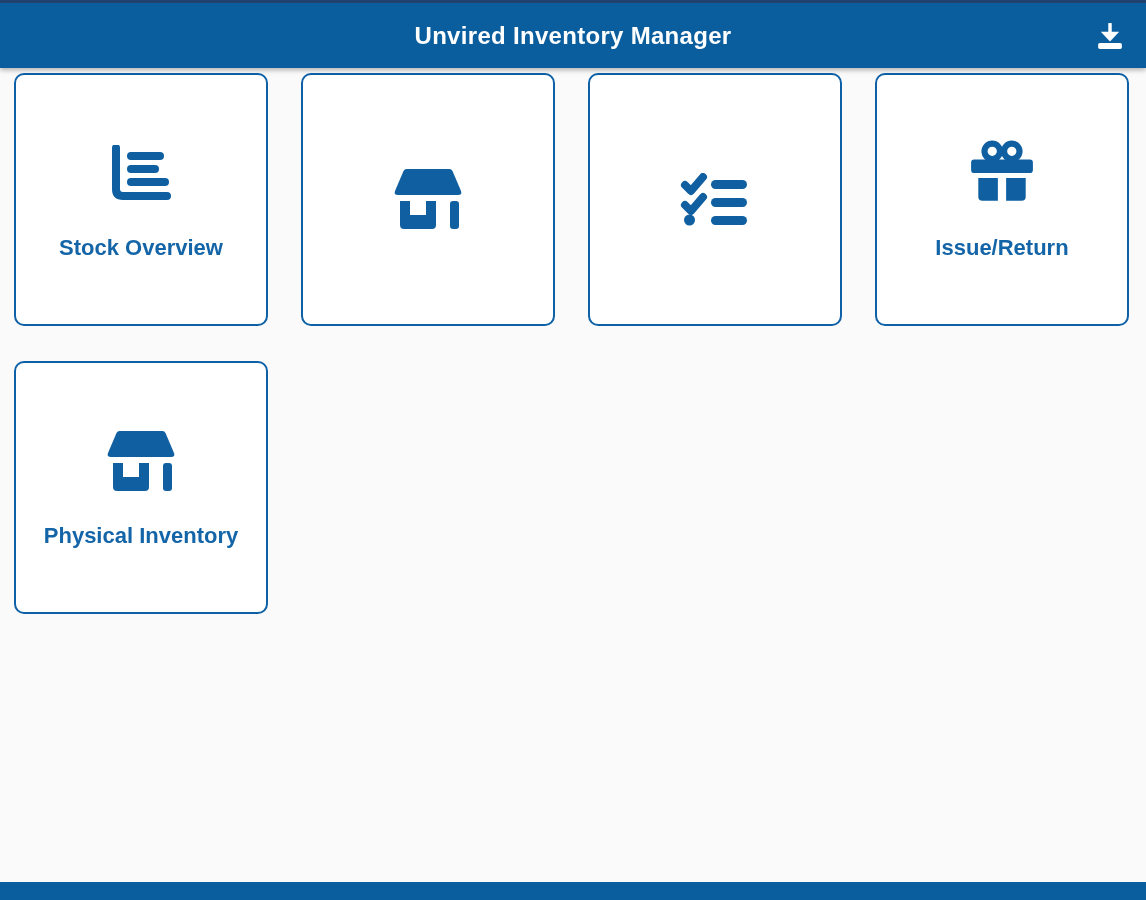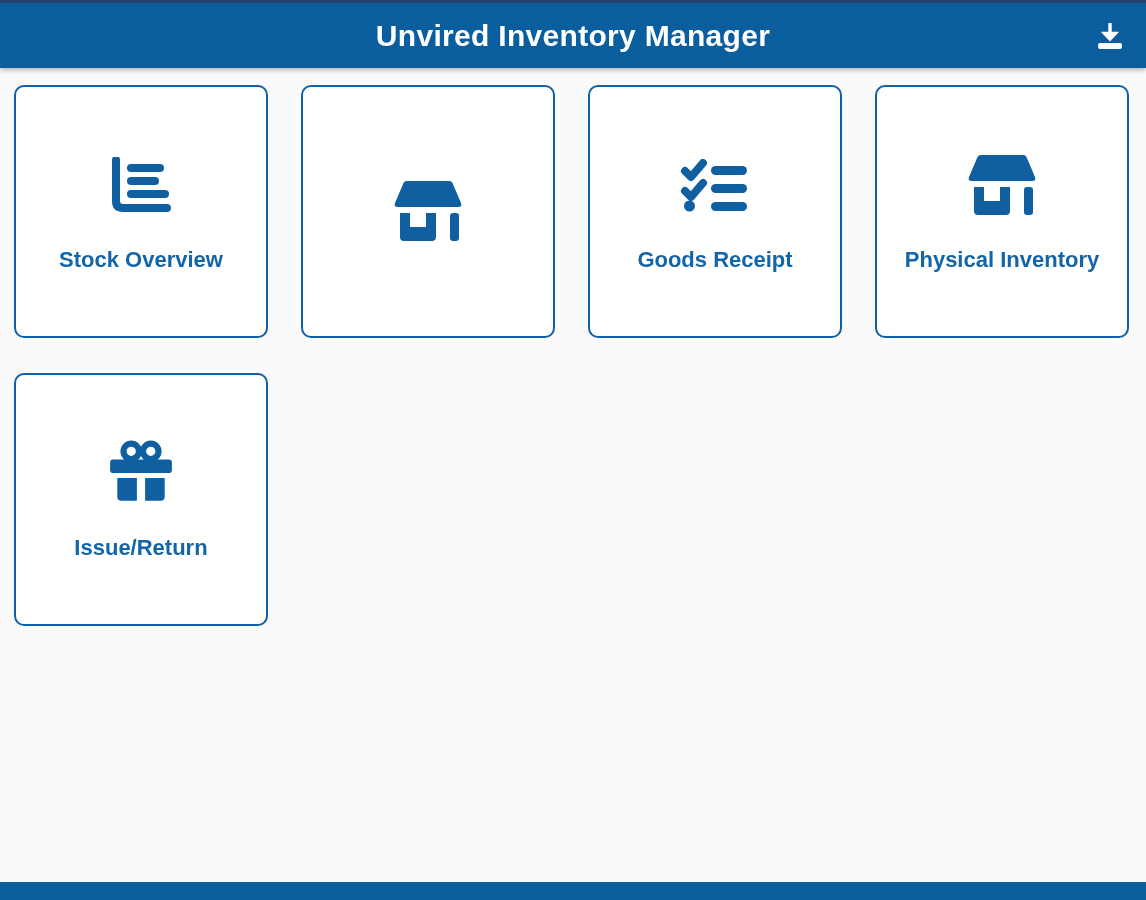--- a/index.html
+++ b/index.html
@@ -12,30 +12,30 @@
   .appbar{
     position:absolute;top:0;left:0;width:100%;height:68px;
     background:#0b5e9d;
     border-top:3px solid #21416f;
     box-sizing:border-box;
     display:flex;align-items:center;justify-content:center;
     box-shadow:0 2px 5px rgba(0,0,0,.30);
     z-index:2;
   }
   .appbar-title{
-    color:#ffffff;font-size:30px;font-weight:bold;letter-spacing:.3px;
+    color:#ffffff;font-size:24px;font-weight:bold;letter-spacing:.3px;
   }
   .appbar-action{
     position:absolute;right:16px;top:50%;transform:translateY(-50%);
     width:40px;height:40px;border:none;background:transparent;
     display:flex;align-items:center;justify-content:center;cursor:pointer;padding:0;
   }
   
   .grid{
-    position:absolute;top:85px;left:14px;width:1118px;
+    position:absolute;top:73px;left:14px;width:1118px;
     display:flex;flex-wrap:wrap;column-gap:33px;row-gap:35px;
   }
   .tile{
     width:254px;height:253px;box-sizing:border-box;
     background:#ffffff;
     border:2px solid #0e61a6;border-radius:10px;
     display:flex;flex-direction:column;align-items:center;justify-content:center;
     cursor:pointer;
   }
   .tile-icon{
@@ -98,43 +98,42 @@
       <polyline points="5,32 11,38 23,24"></polyline>
     </g>
     <g fill="#0f5fa1">
       <circle cx="9.5" cy="47" r="5.5"></circle>
       <rect x="31" y="7" width="36" height="9" rx="4.5"></rect>
       <rect x="31" y="25" width="36" height="9" rx="4.5"></rect>
       <rect x="31" y="43" width="36" height="9" rx="4.5"></rect>
     </g>
   </svg>
       </span>
-    <span class="tile-label">Goods Receipt</span>
-  </div>
-    <div class="tile">
-    <span class="tile-icon">
-        <svg width="78" height="66" viewBox="0 0 76 66" fill="#0f5fa1">
-    <path d="M5,24 L13.5,4 Q14.5,2 16.5,2 H59.5 Q61.5,2 62.5,4 L71,24 Q72.5,28 68,28 H8 Q3.5,28 5,24 Z"></path>
-    <path d="M10,34 h10 v14 h16 v-14 h10 v24 q0,4 -4,4 h-28 q-4,0 -4,-4 z"></path>
-    <rect x="60" y="34" width="9" height="28" rx="3"></rect>
-  </svg>
-      </span>
-    <span class="tile-label">Physical Inventory</span>
   </div>
     <div class="tile">
     <span class="tile-icon">
         <svg width="66" height="68" viewBox="0 0 64 66">
     <g fill="none" stroke="#0f5fa1" stroke-width="6">
       <circle cx="22.5" cy="11" r="7.5"></circle>
       <circle cx="41.5" cy="11" r="7.5"></circle>
     </g>
     <g fill="#0f5fa1">
       <rect x="2" y="19" width="60" height="13" rx="3"></rect>
       <path d="M9,37 h19 v22 h-15 q-4,0 -4,-4 z"></path>
       <path d="M36,37 h19 v18 q0,4 -4,4 h-15 z"></path>
     </g>
   </svg>
       </span>
     <span class="tile-label">Issue/Return</span>
   </div>
+    <div class="tile">
+    <span class="tile-icon">
+        <svg width="78" height="66" viewBox="0 0 76 66" fill="#0f5fa1">
+    <path d="M5,24 L13.5,4 Q14.5,2 16.5,2 H59.5 Q61.5,2 62.5,4 L71,24 Q72.5,28 68,28 H8 Q3.5,28 5,24 Z"></path>
+    <path d="M10,34 h10 v14 h16 v-14 h10 v24 q0,4 -4,4 h-28 q-4,0 -4,-4 z"></path>
+    <rect x="60" y="34" width="9" height="28" rx="3"></rect>
+  </svg>
+      </span>
+    <span class="tile-label">Physical Inventory</span>
+  </div>
   </main>
 
 <div style="position:absolute;left:0;bottom:0;width:100%;height:18px;background:#0b5e9d;"></div>
 
 </body></html>

